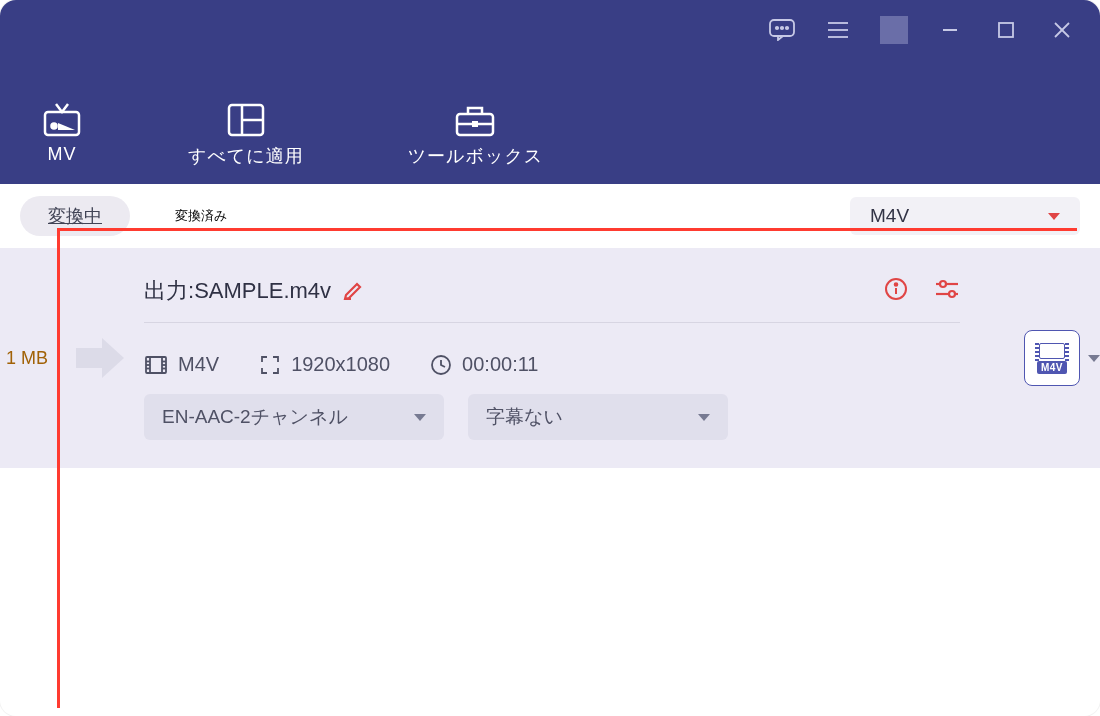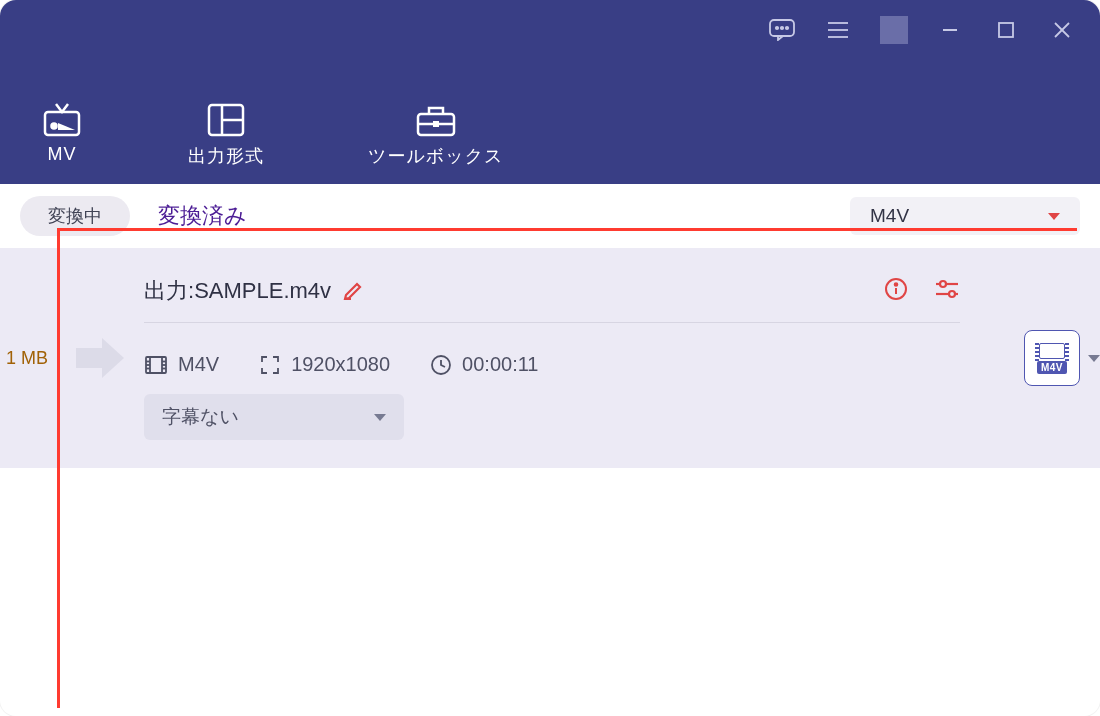--- a/index.html
+++ b/index.html
@@ -36,23 +36,24 @@
     height: 64px; background:#fff;
     display:flex; align-items:center;
     padding: 0 20px; gap: 28px;
     position:relative;
   }
   .tab-pill {
     padding: 8px 28px; border-radius: 20px;
     background:#eceaf1; color:#404355;
     font-size:18px;
     cursor:pointer;
+    text-decoration:underline;
   }
   .tab-link {
-    font-size:22px; color:#4c1d95; cursor:pointer;
+    font-size:13px; color:#000000; cursor:pointer;margin-left:17px;
   }
   .format-group {
     margin-left:auto; display:flex; align-items:center; gap:12px;
     font-size:18px; color:#404355;
   }
   .format-select {
     background:#f2f1f6; border-radius:6px;
     padding:8px 20px; min-width:230px;
     display:flex; align-items:center; justify-content:space-between;
     cursor:pointer; font-size:19px; color:#323446;
@@ -207,21 +208,21 @@
         <div class="nav-label">MV</div>
       </div>
       <div class="nav-item">
         <div class="nav-icon">
           <svg width="38" height="34" viewBox="0 0 38 34" fill="none" stroke="#fff" stroke-width="2.5">
             <rect x="2" y="2" width="34" height="30" rx="3"></rect>
             <line x1="15" y1="2" x2="15" y2="32"></line>
             <line x1="15" y1="17" x2="36" y2="17"></line>
           </svg>
         </div>
-        <div class="nav-label">出力形式</div>
+        <div class="nav-label">すべてに適用</div>
       </div>
       <div class="nav-item">
         <div class="nav-icon">
           <svg width="42" height="36" viewBox="0 0 42 36" fill="none" stroke="#fff" stroke-width="2.5">
             <rect x="3" y="12" width="36" height="21" rx="3"></rect>
             <line x1="3" y1="22" x2="39" y2="22"></line>
             <rect x="18" y="19" width="6" height="6" fill="#fff" stroke="none"></rect>
             <path d="M14 12 L14 6 L28 6 L28 12"></path>
           </svg>
         </div>
@@ -301,20 +302,24 @@
           <div class="meta-item">
             <svg width="22" height="22" viewBox="0 0 22 22" fill="none" stroke="#4f5165" stroke-width="1.8">
               <circle cx="11" cy="11" r="9"></circle>
               <path d="M11 6 L11 11 L15 13"></path>
             </svg>
             <span>00:00:11</span>
           </div>
         </div>
 
         <div class="selects-row">
+          <div class="dd">
+            <span>EN-AAC-2チャンネル</span>
+            <span class="caret-grey"></span>
+          </div>
           <div class="dd small">
             <span>字幕ない</span>
             <span class="caret-grey"></span>
           </div>
         </div>
       </div>
 
       <div class="format-badge-wrap">
         <div class="format-badge">
           <div class="strip"></div>

